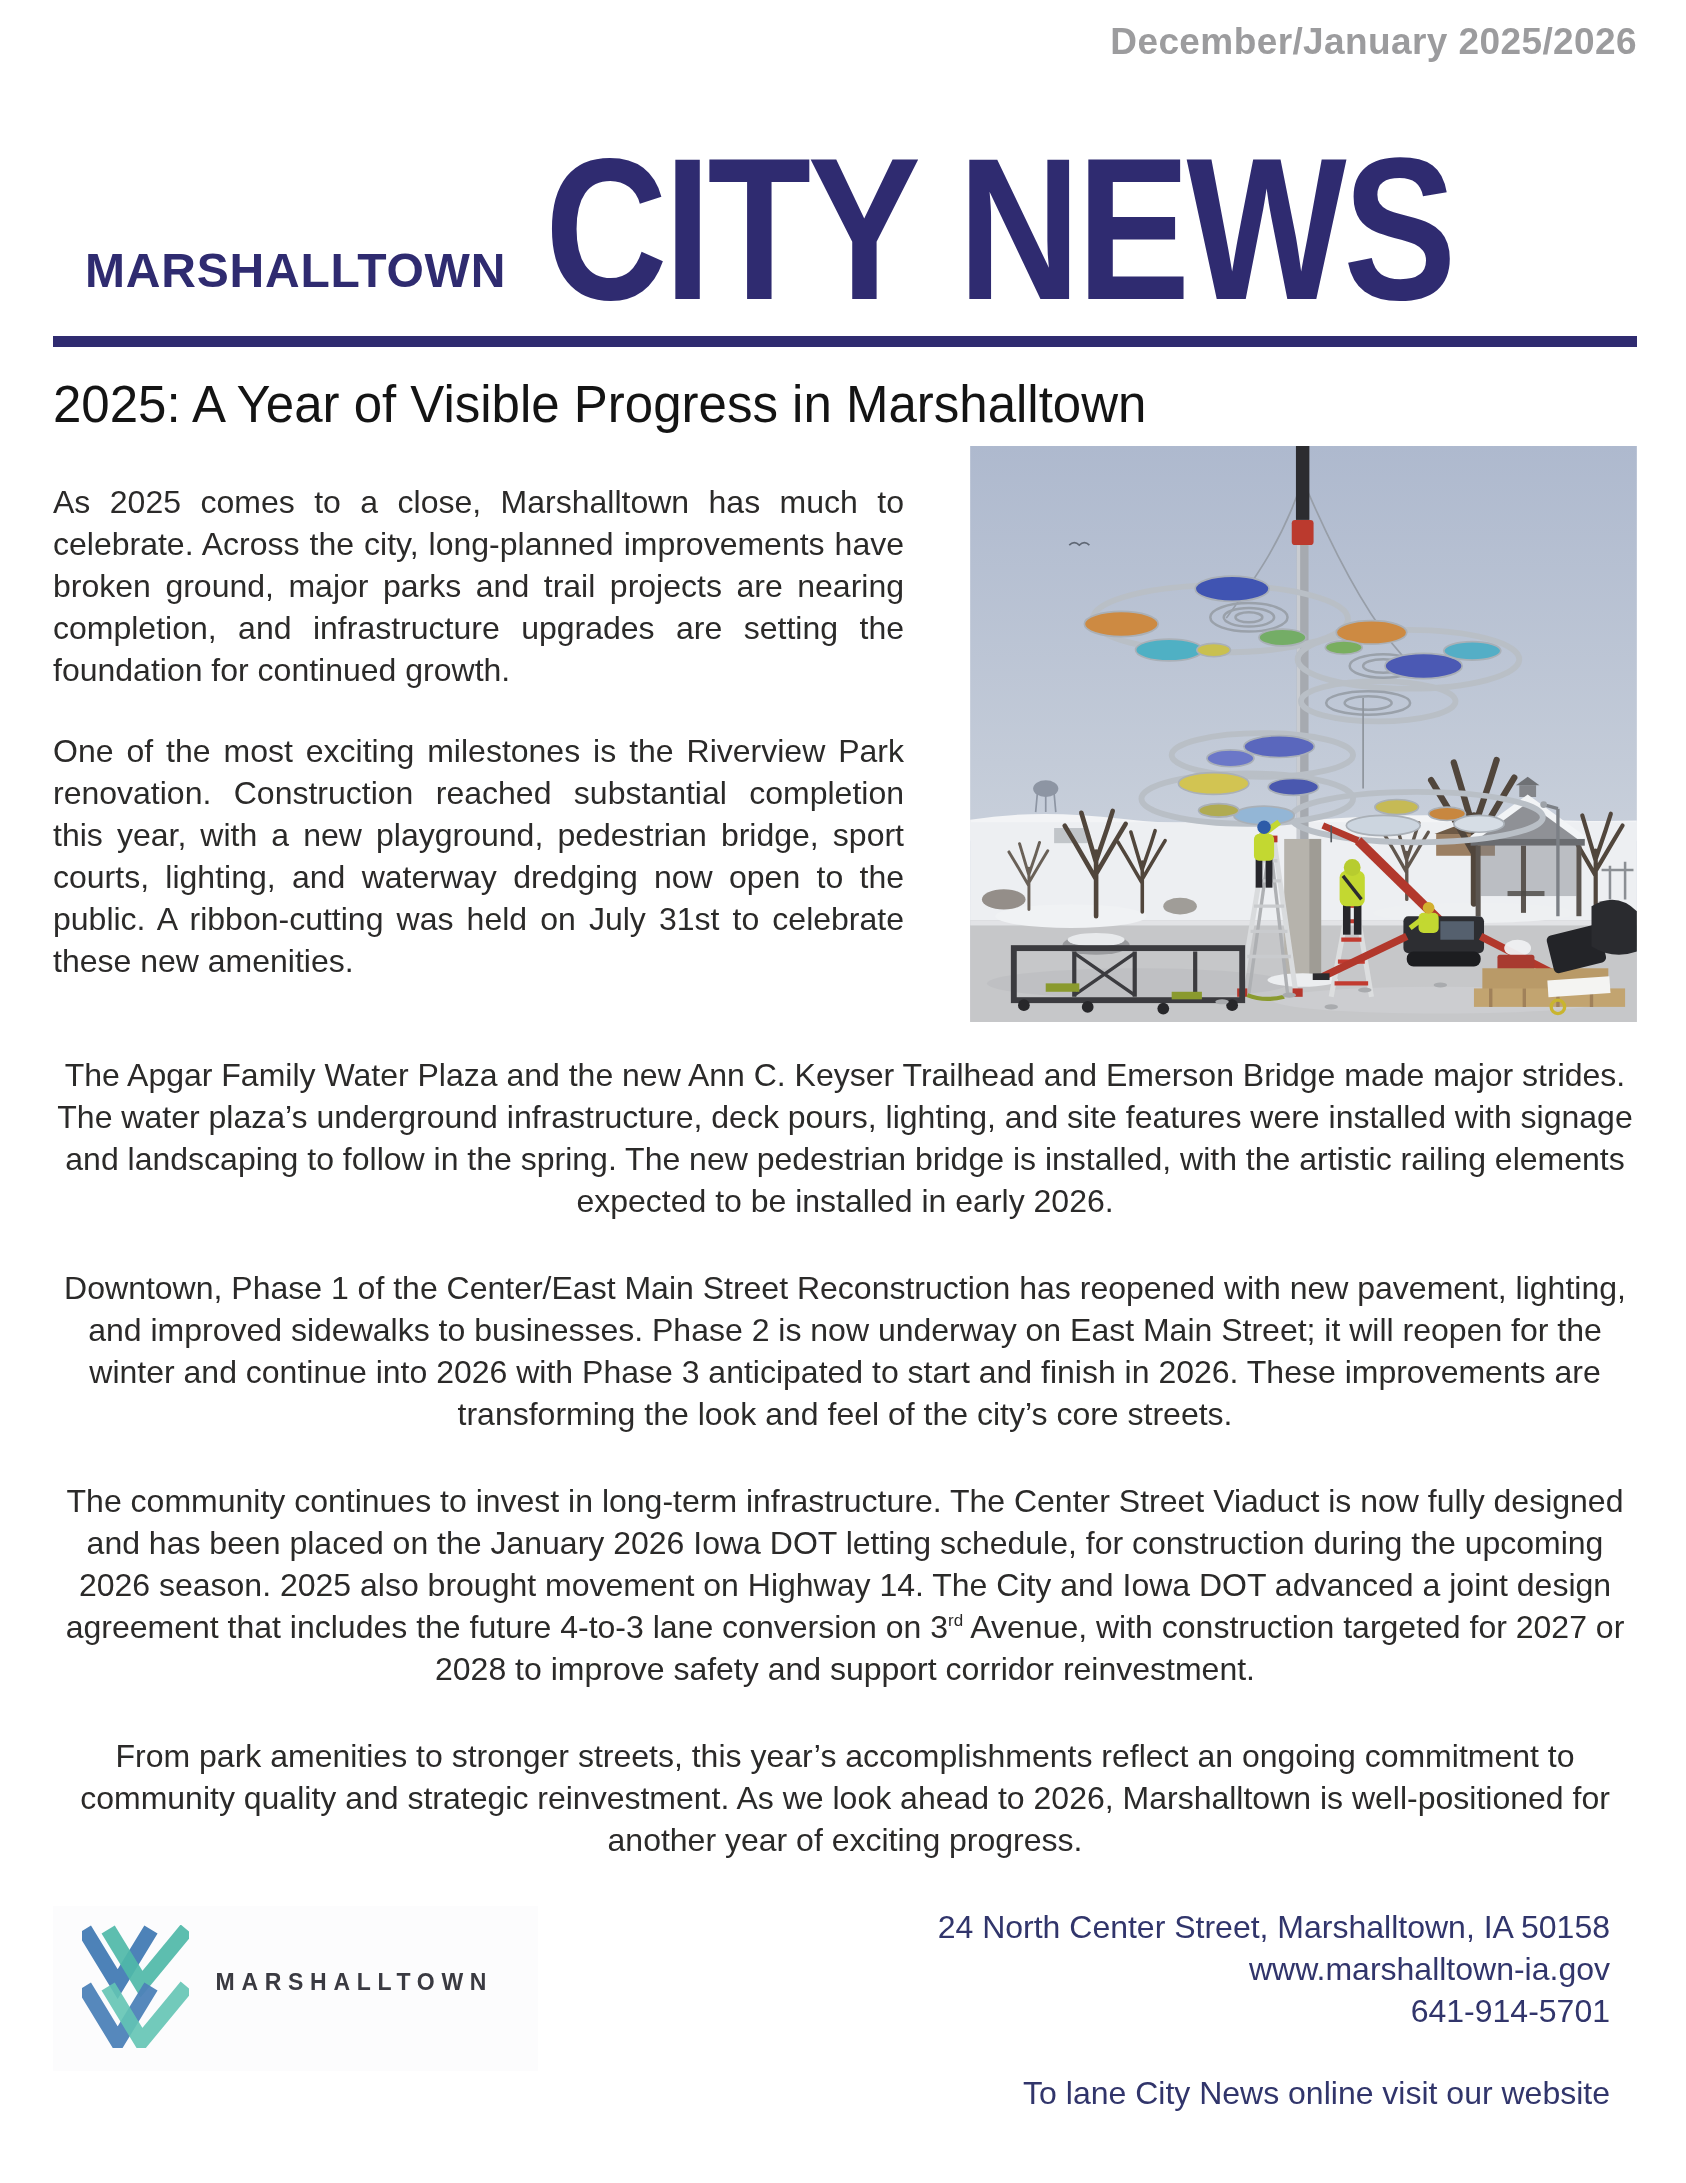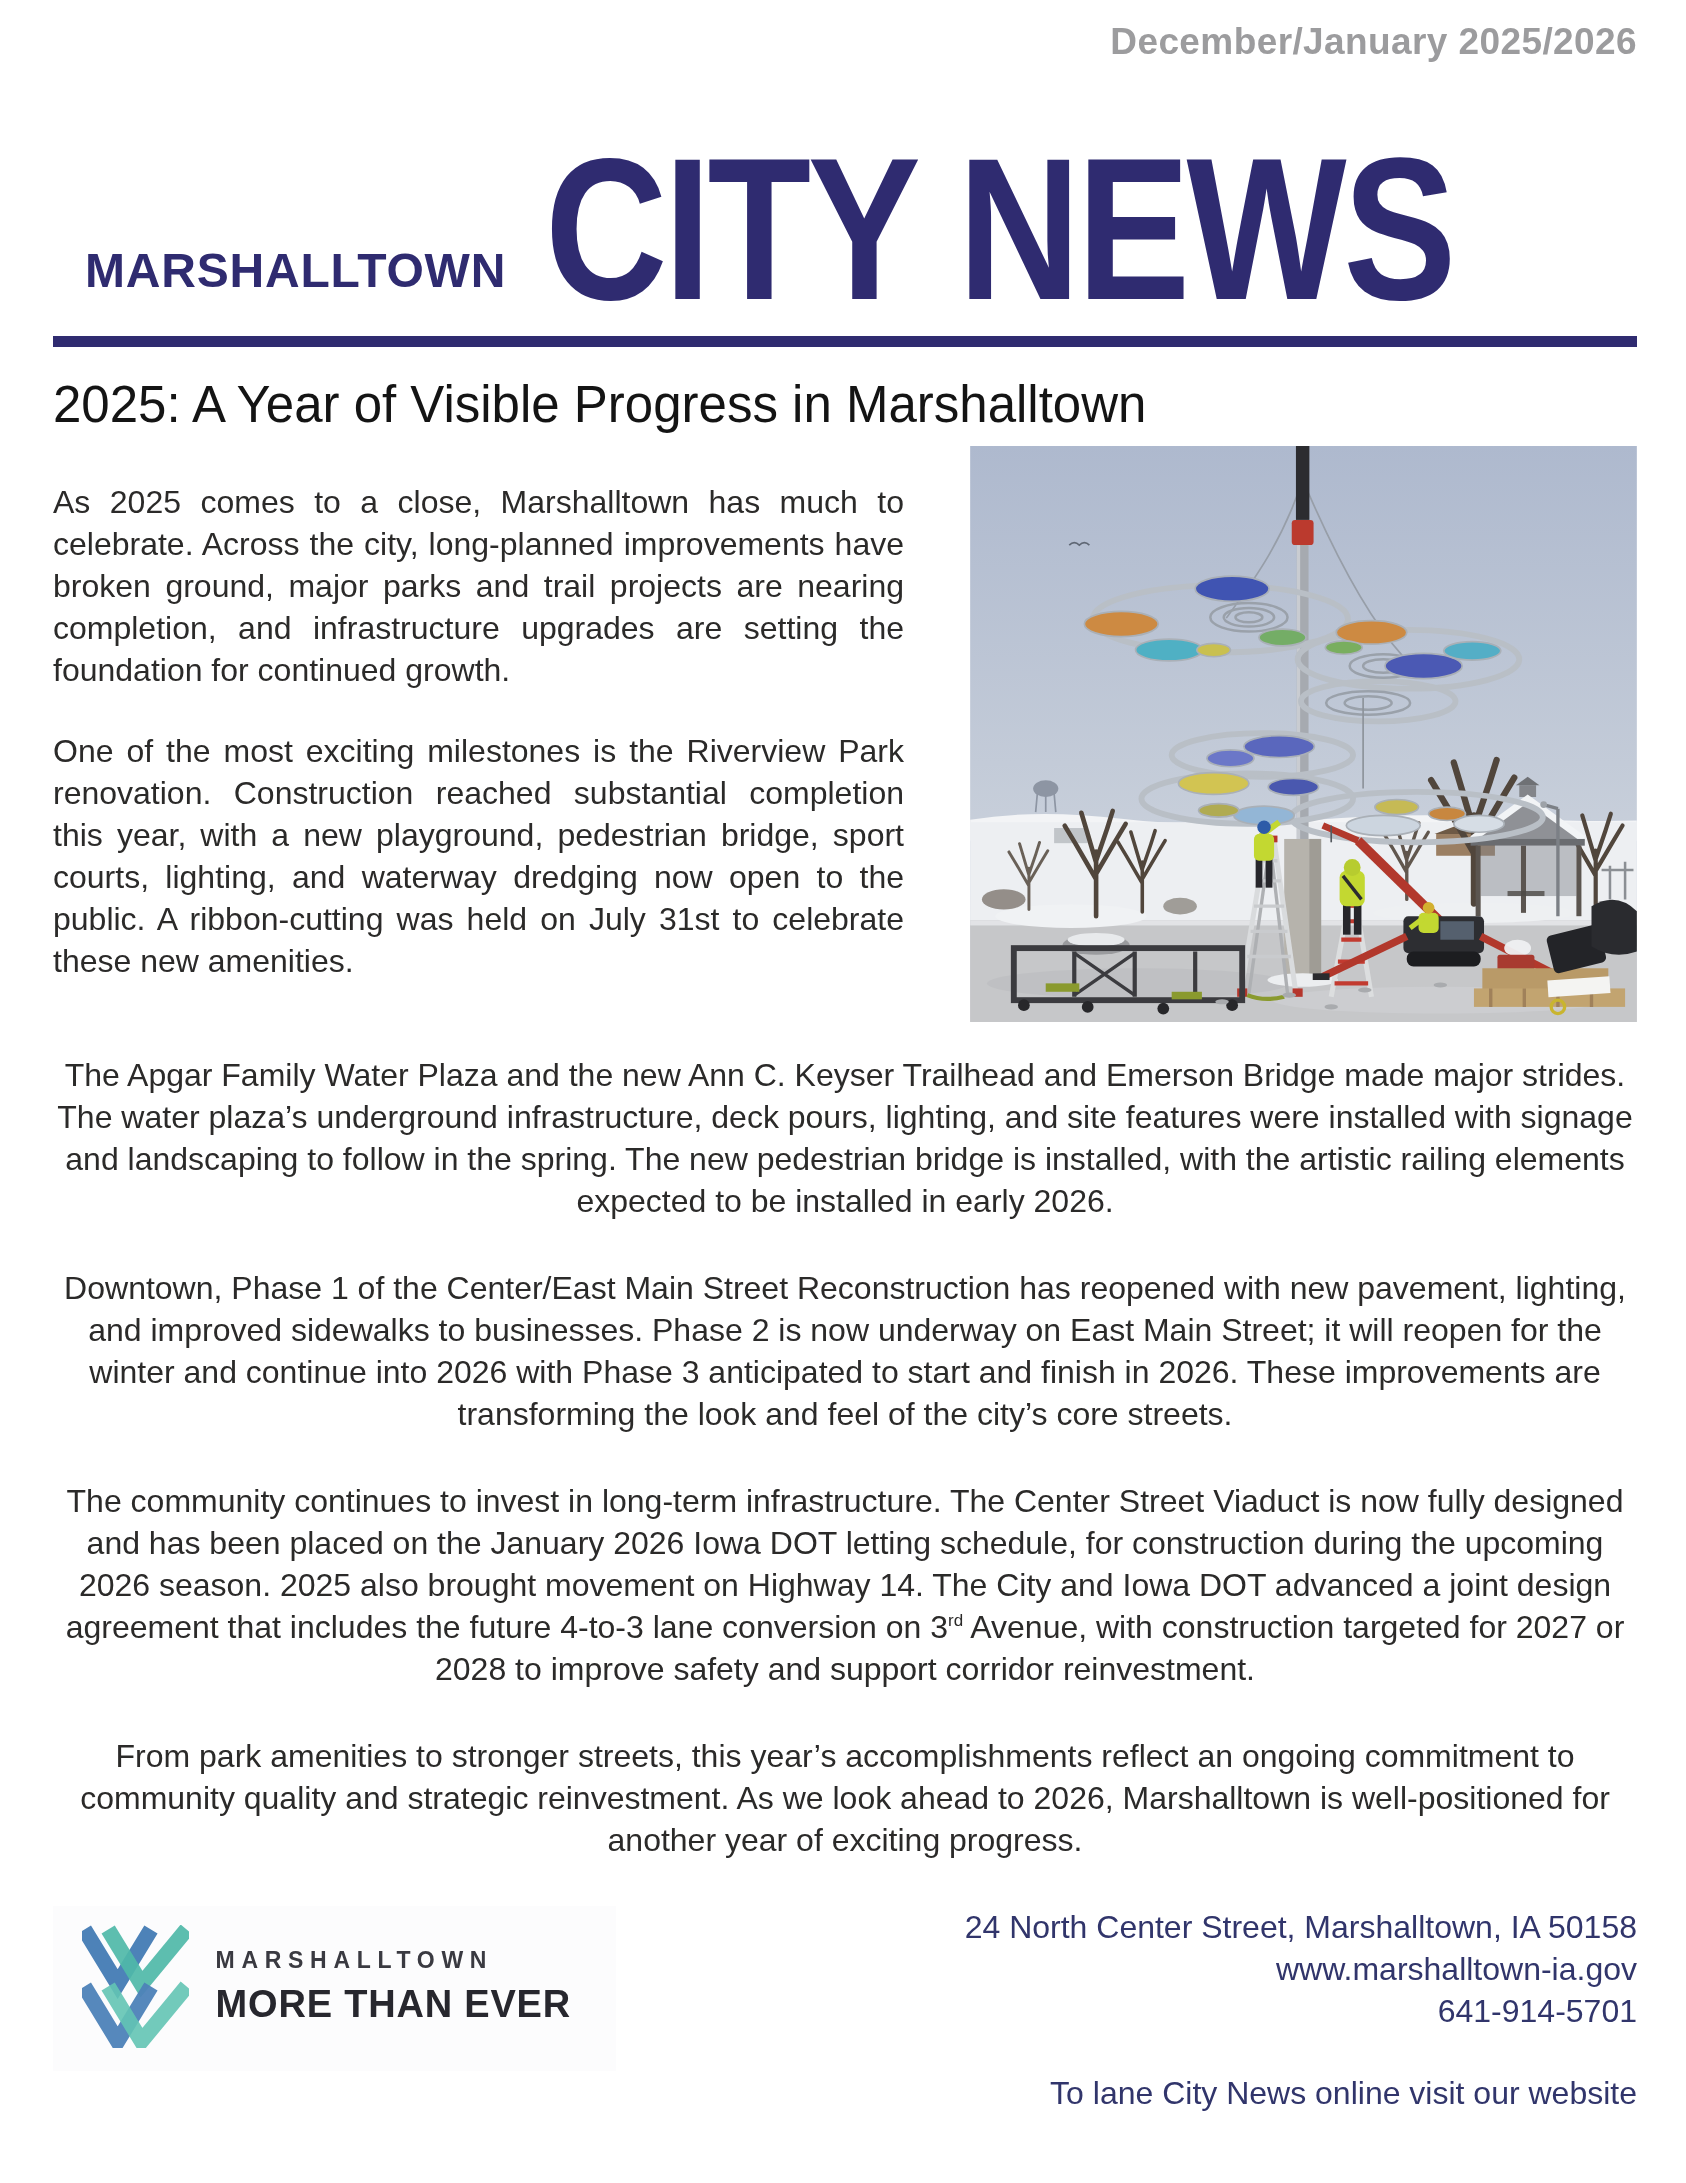--- a/index.html
+++ b/index.html
@@ -25,21 +25,21 @@
   .photo-box{margin-left:auto;width:667px;height:576px;flex:none;}
   .photo-box svg{display:block;width:667px;height:576px;}
   .body-col{margin-top:32px;}
   .body-col p{margin:0 0 45px;font-size:32px;line-height:42px;text-align:center;}
   sup{font-size:17px;line-height:0;vertical-align:super;}
   .footer{display:flex;align-items:flex-start;margin-top:0;}
   .logo-card{display:flex;align-items:center;gap:27px;background:#fcfcfd;padding:18.5px 45px 23.5px 28.6px;}
   .logo-text{display:flex;flex-direction:column;}
   .logo-name{font-size:23px;font-weight:bold;letter-spacing:6.7px;color:#3a3a41;margin-bottom:8.4px;white-space:nowrap;}
   .logo-tagline{font-size:38px;font-weight:bold;letter-spacing:0.8px;color:#27272e;white-space:nowrap;}
-  .contact{margin-left:auto;text-align:right;color:#31356b;font-size:32px;line-height:42px;}
+  .contact{margin-left:auto;text-align:right;color:#31356b;font-size:32px;line-height:42px;margin-right:27px;}
   .contact .cta{margin-top:40px;}
 </style>
 </head>
 <body>
 
 <div class="page">
 
   <div class="issue-date">December/January 2025/2026</div>
 
   <div class="masthead">
@@ -271,21 +271,20 @@
   <div class="footer">
     <div class="logo-card">
       <svg width="107" height="123" viewBox="0 0 90 100">
         <polyline points="2,2 30,48 58,2" fill="none" stroke="#4d82b8" stroke-width="13"></polyline>
         <polyline points="22,2 50,48 88,2" fill="none" stroke="#4fb8a8" stroke-width="13" opacity="0.92"></polyline>
         <polyline points="2,50 30,96 58,50" fill="none" stroke="#4d82b8" stroke-width="13" opacity="0.95"></polyline>
         <polyline points="22,50 50,96 88,50" fill="none" stroke="#63c4b4" stroke-width="13" opacity="0.9"></polyline>
       </svg>
       <div class="logo-text">
         <span class="logo-name">MARSHALLTOWN</span>
-        <span class="logo-tagline">MORE THAN EVER</span>
       </div>
     </div>
     <div class="contact">
       <div>24 North Center Street, Marshalltown, IA 50158</div>
       <div>www.marshalltown-ia.gov</div>
       <div>641-914-5701</div>
       <div class="cta">To lane City News online visit our website</div>
     </div>
   </div>
 

